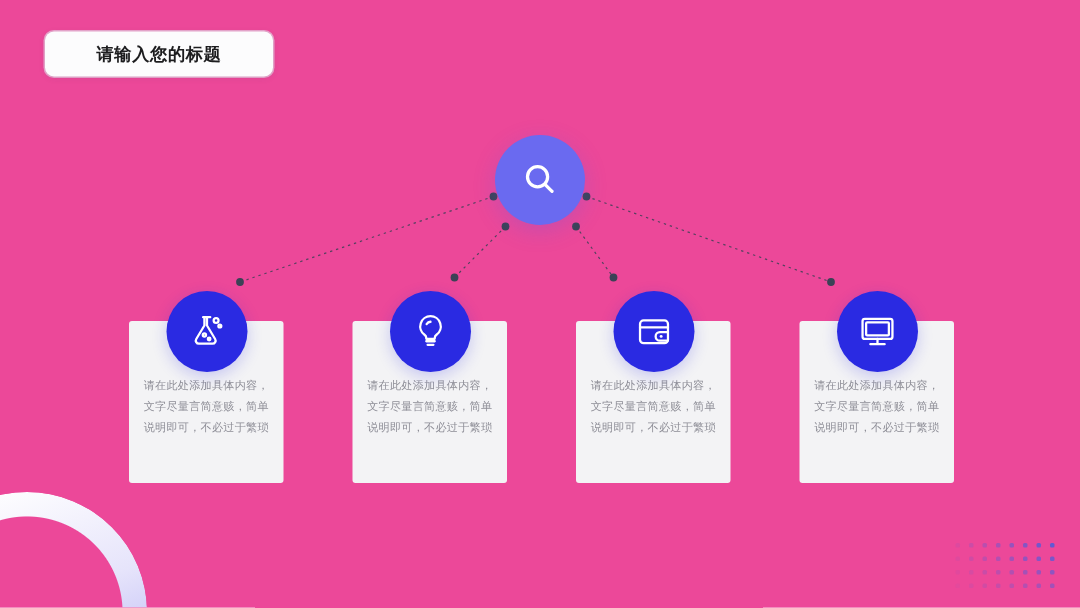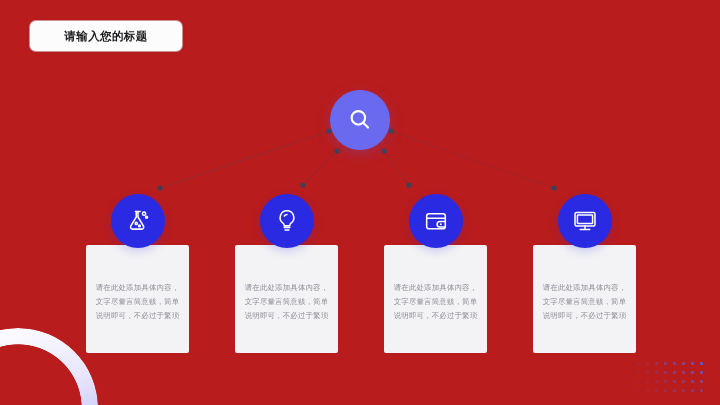--- a/index.html
+++ b/index.html
@@ -10,21 +10,21 @@
     width: 720px;
     height: 405px;
     background: #ffffff;
     font-family: "Liberation Sans", "DejaVu Sans", sans-serif;
     overflow: hidden;
   }
   .slide {
     position: relative;
     width: 720px;
     height: 405px;
-    background: #b91c1c;
+    background: #ec4899;
     overflow: hidden;
   }
 
   
   .title-badge {
     position: absolute;
     left: 30px;
     top: 21px;
     width: 152px;
     height: 30px;
@@ -66,21 +66,21 @@
     display: flex;
     align-items: center;
     justify-content: center;
     box-shadow: 0 4px 14px rgba(90, 90, 230, 0.25);
   }
   .hub svg { display: block; }
 
   
   .card {
     position: absolute;
-    top: 245px;
+    top: 214px;
     width: 103px;
     height: 108px;
     background: #f3f3f5;
     border-radius: 2px;
   }
   .card-0 { left: 86px; }
   .card-1 { left: 235px; }
   .card-2 { left: 384px; }
   .card-3 { left: 533px; }
 

